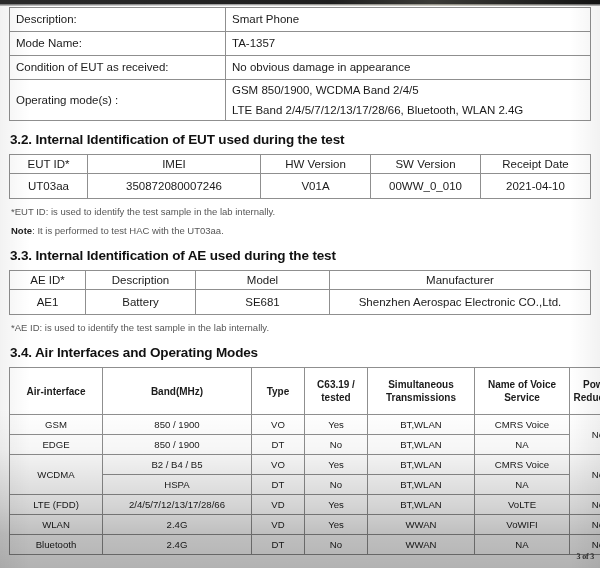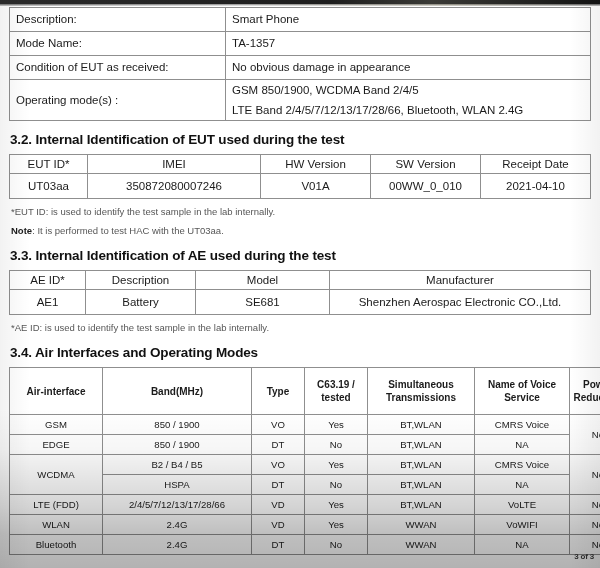--- a/index.html
+++ b/index.html
@@ -134,20 +134,21 @@
 
   .pagemark {
     position: absolute;
     right: 6px;
     bottom: 7px;
     font-size: 8px;
     color: #2e2e2e;
     z-index: 35;
     font-weight: bold;
     letter-spacing: -0.2px;
+    font-family: Liberation Serif, serif;
   }
 </style>
 </head>
 <body>
 
 <div class="scan-top-band"></div>
 <div class="scan-top-band2"></div>
 
 <div class="page">
 

